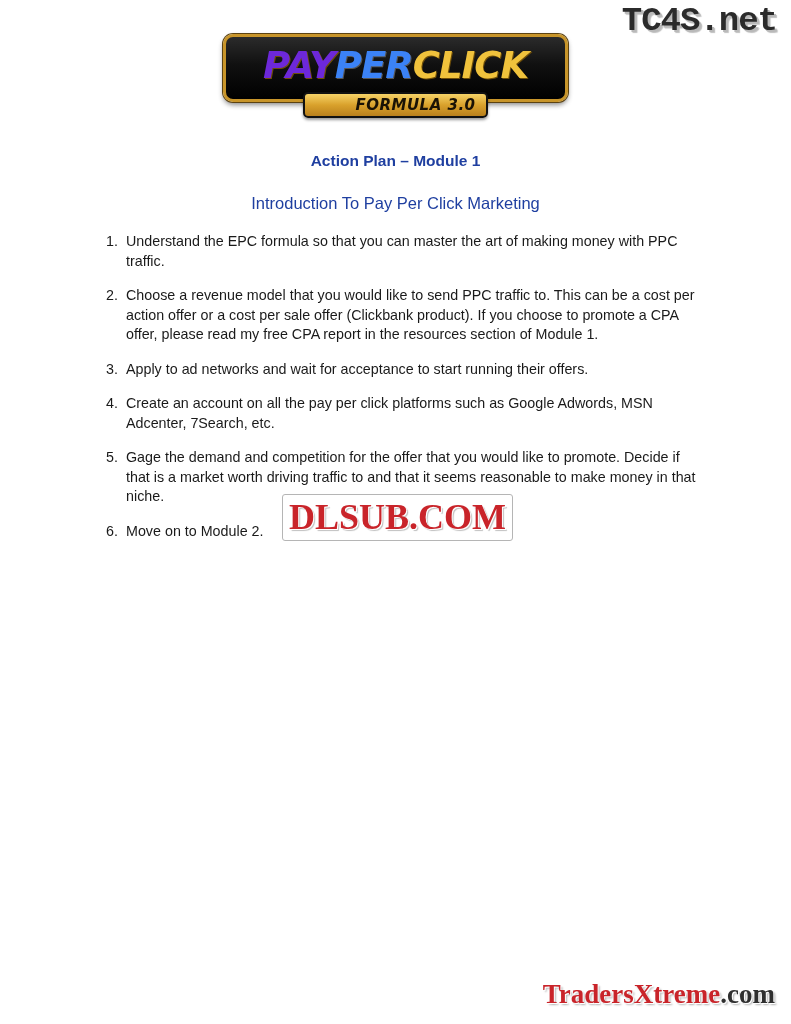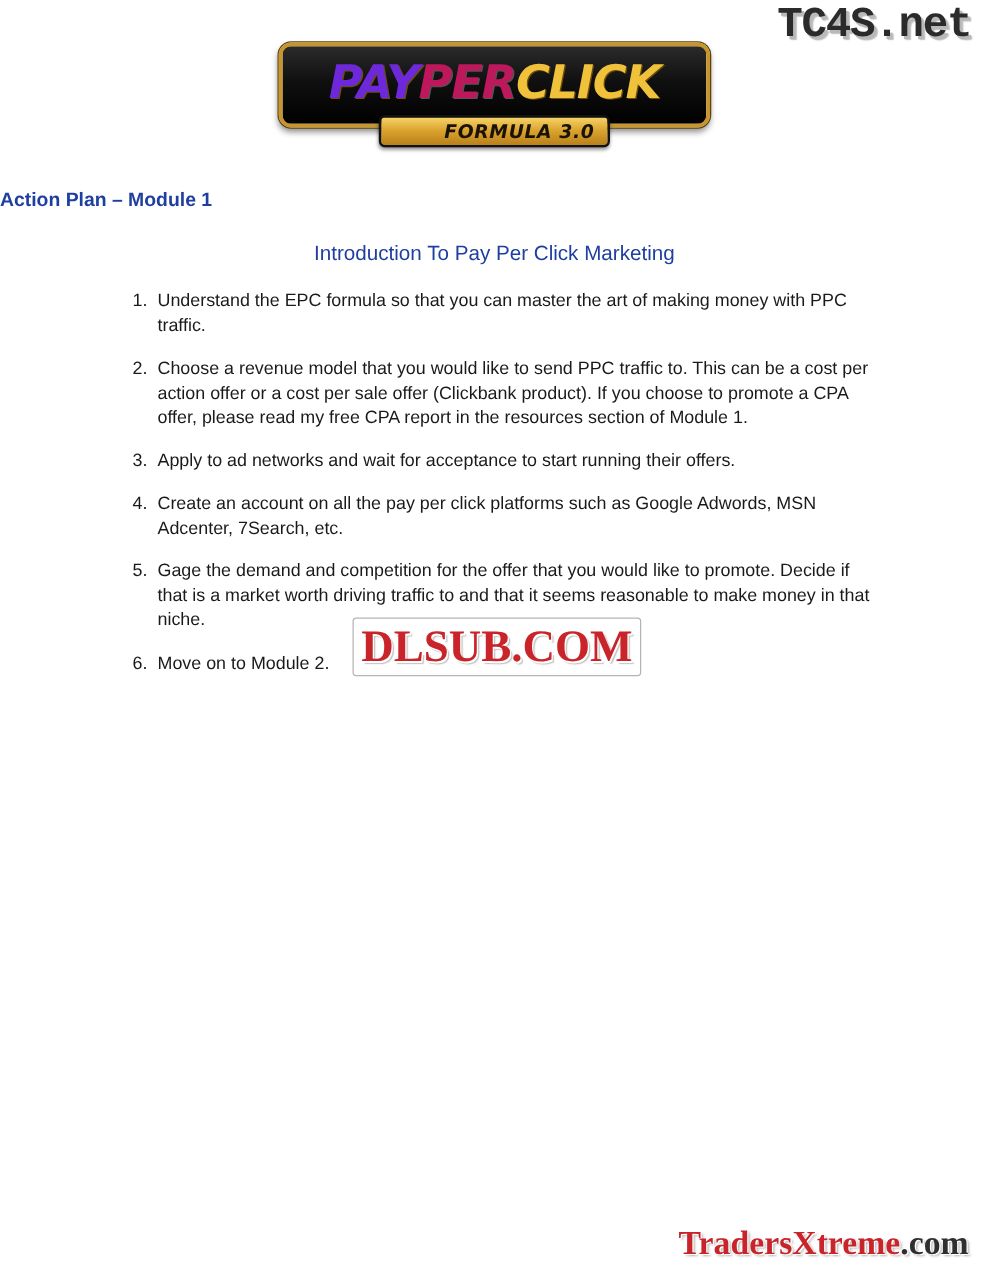--- a/index.html
+++ b/index.html
@@ -67,21 +67,21 @@
     font-size: 37px;
     letter-spacing: -1px;
     line-height: 42px;
     white-space: nowrap;
   }
   .logo-text .pay {
     color: #6d28d9;
     text-shadow: 1px 1px 0 #6d4d08;
   }
   .logo-text .per {
-    color: #be185d;
+    color: #3b82f6;
     text-shadow: 1px 1px 0 #555;
   }
   .logo-text .click {
     color: #f0c23c;
     text-shadow: 1px 1px 0 #6d4d08;
   }
   .logo-sub {
     position: absolute;
     top: 58px;
     left: 80px;
@@ -102,21 +102,21 @@
     letter-spacing: 0.5px;
     padding-left: 40px;
   }
 
   
   .doc-title {
     position: absolute;
     top: 152px;
     left: 0;
     width: 791px;
-    text-align: left;
+    text-align: center;
     font-size: 15.5px;
     font-weight: bold;
     color: #1f3fa0;
   }
   .doc-subtitle {
     position: absolute;
     top: 194px;
     left: 0;
     width: 791px;
     text-align: center;

